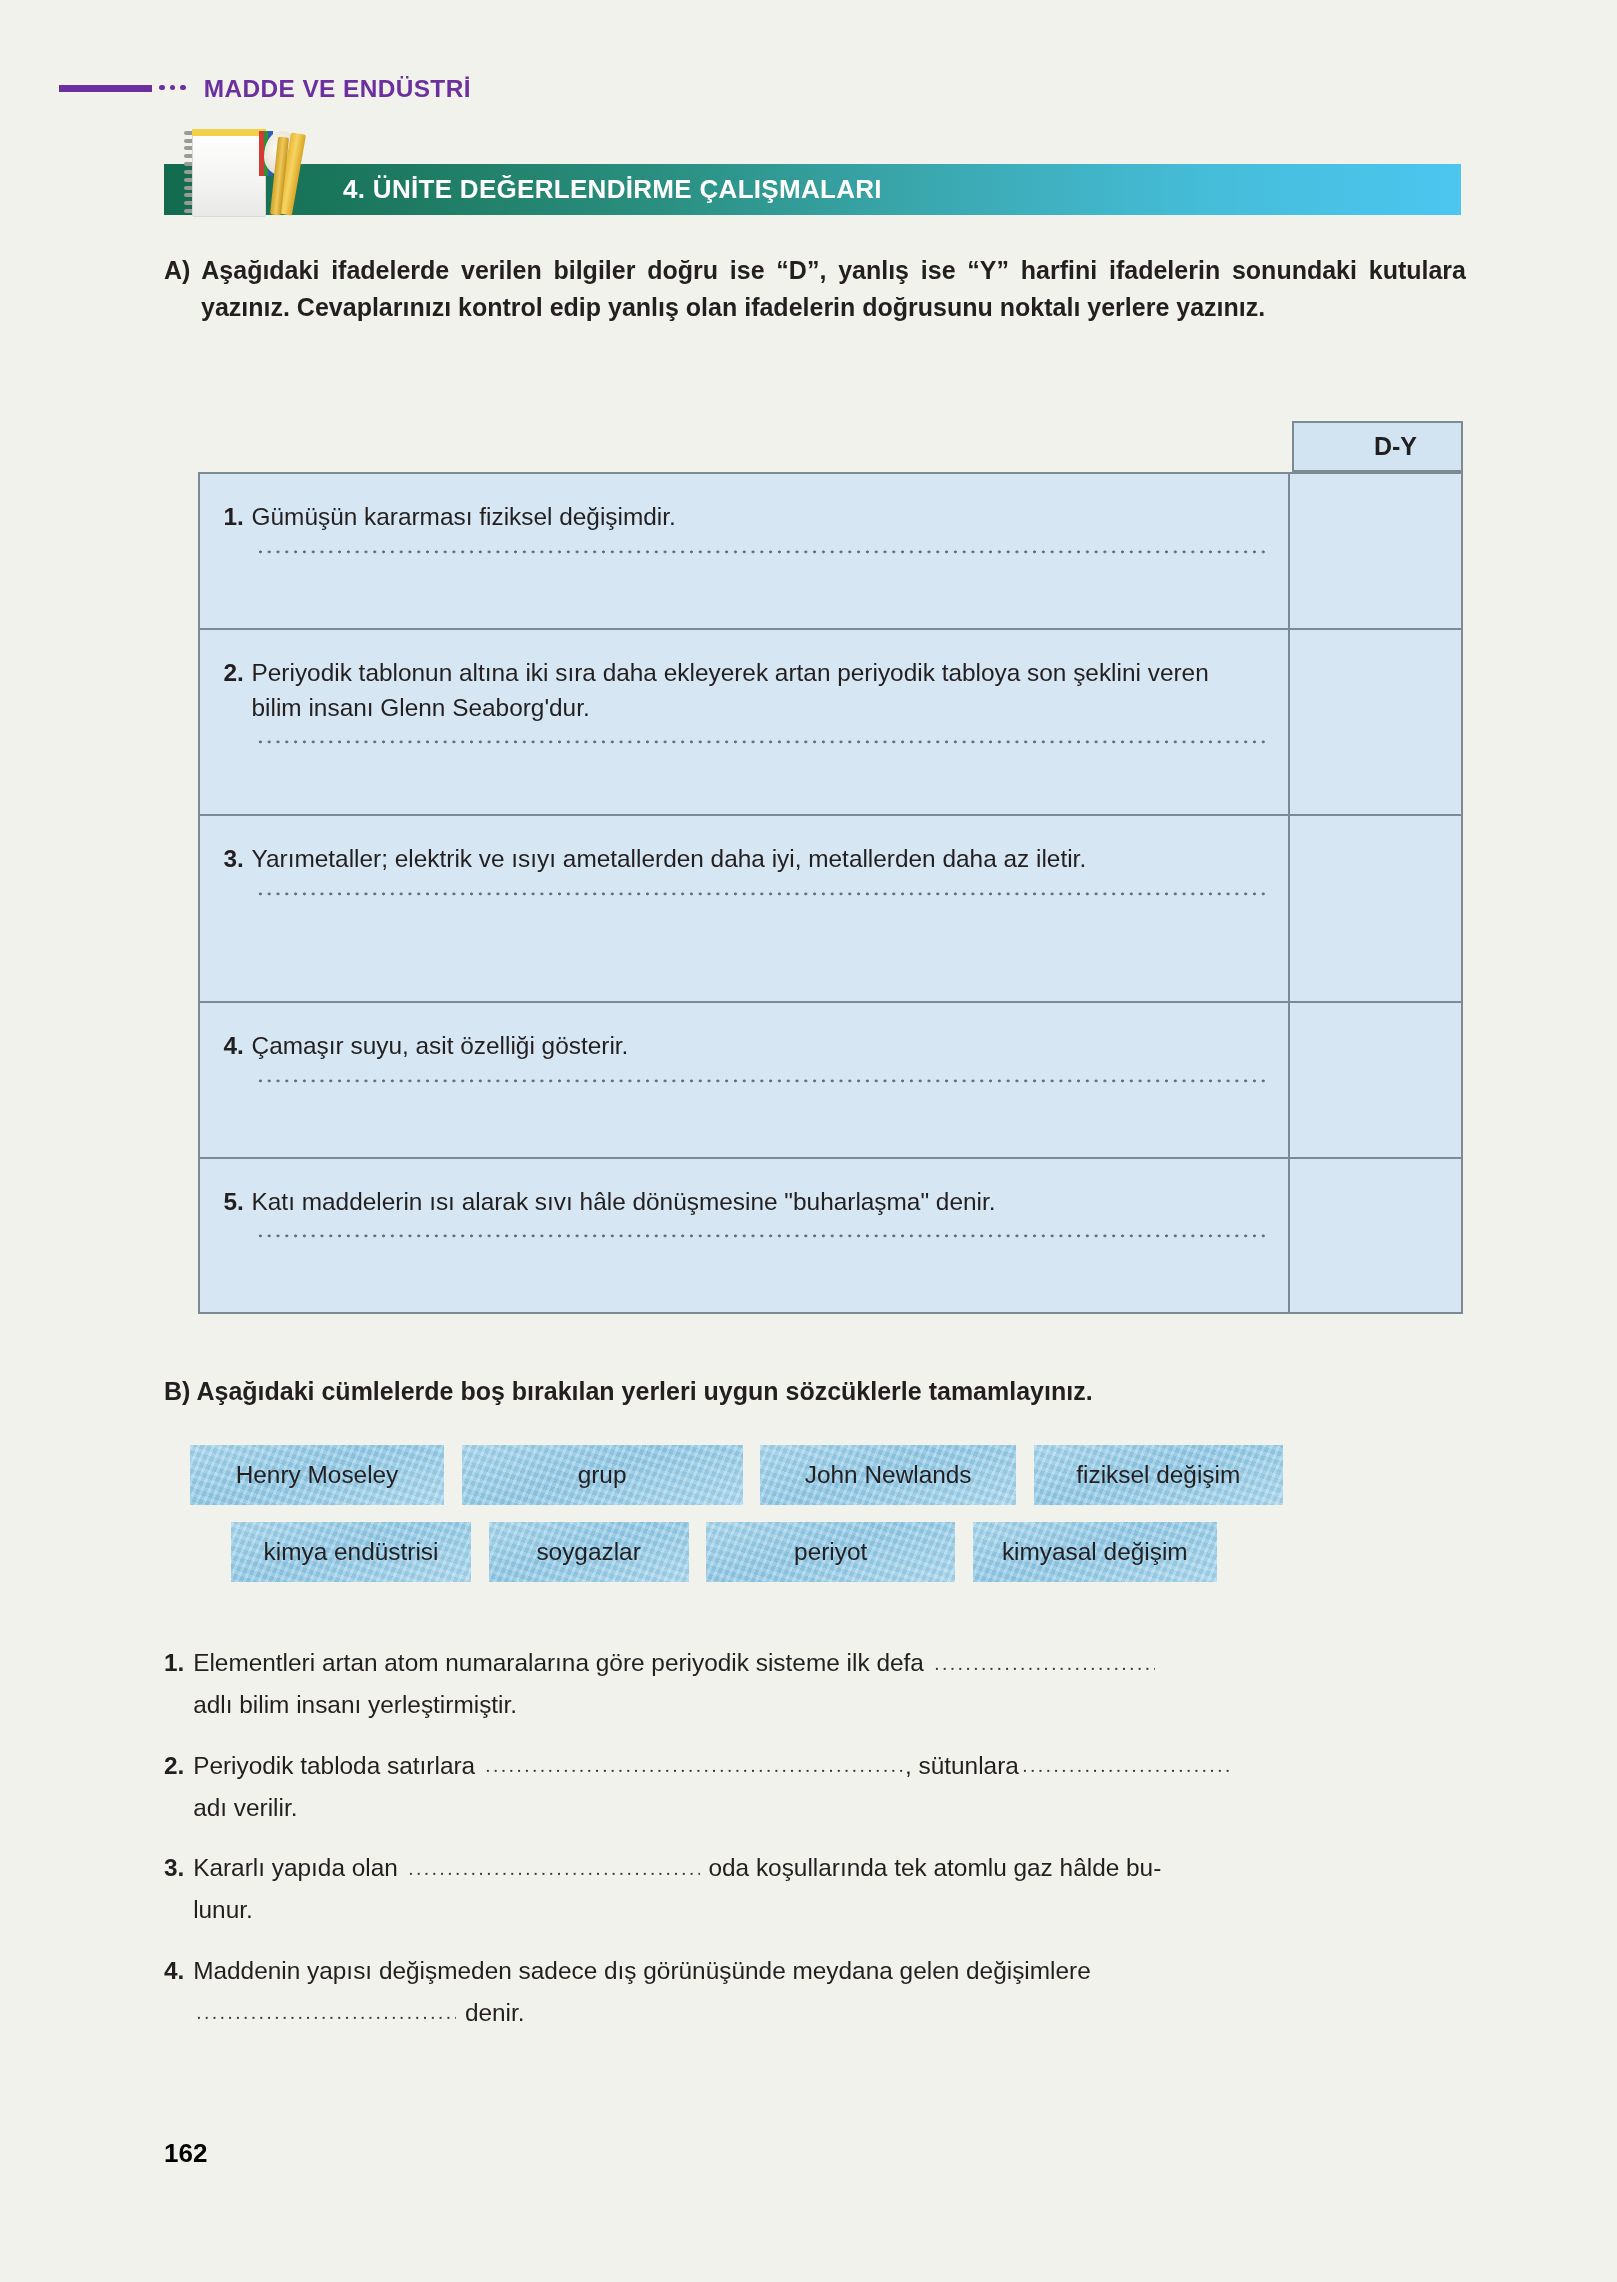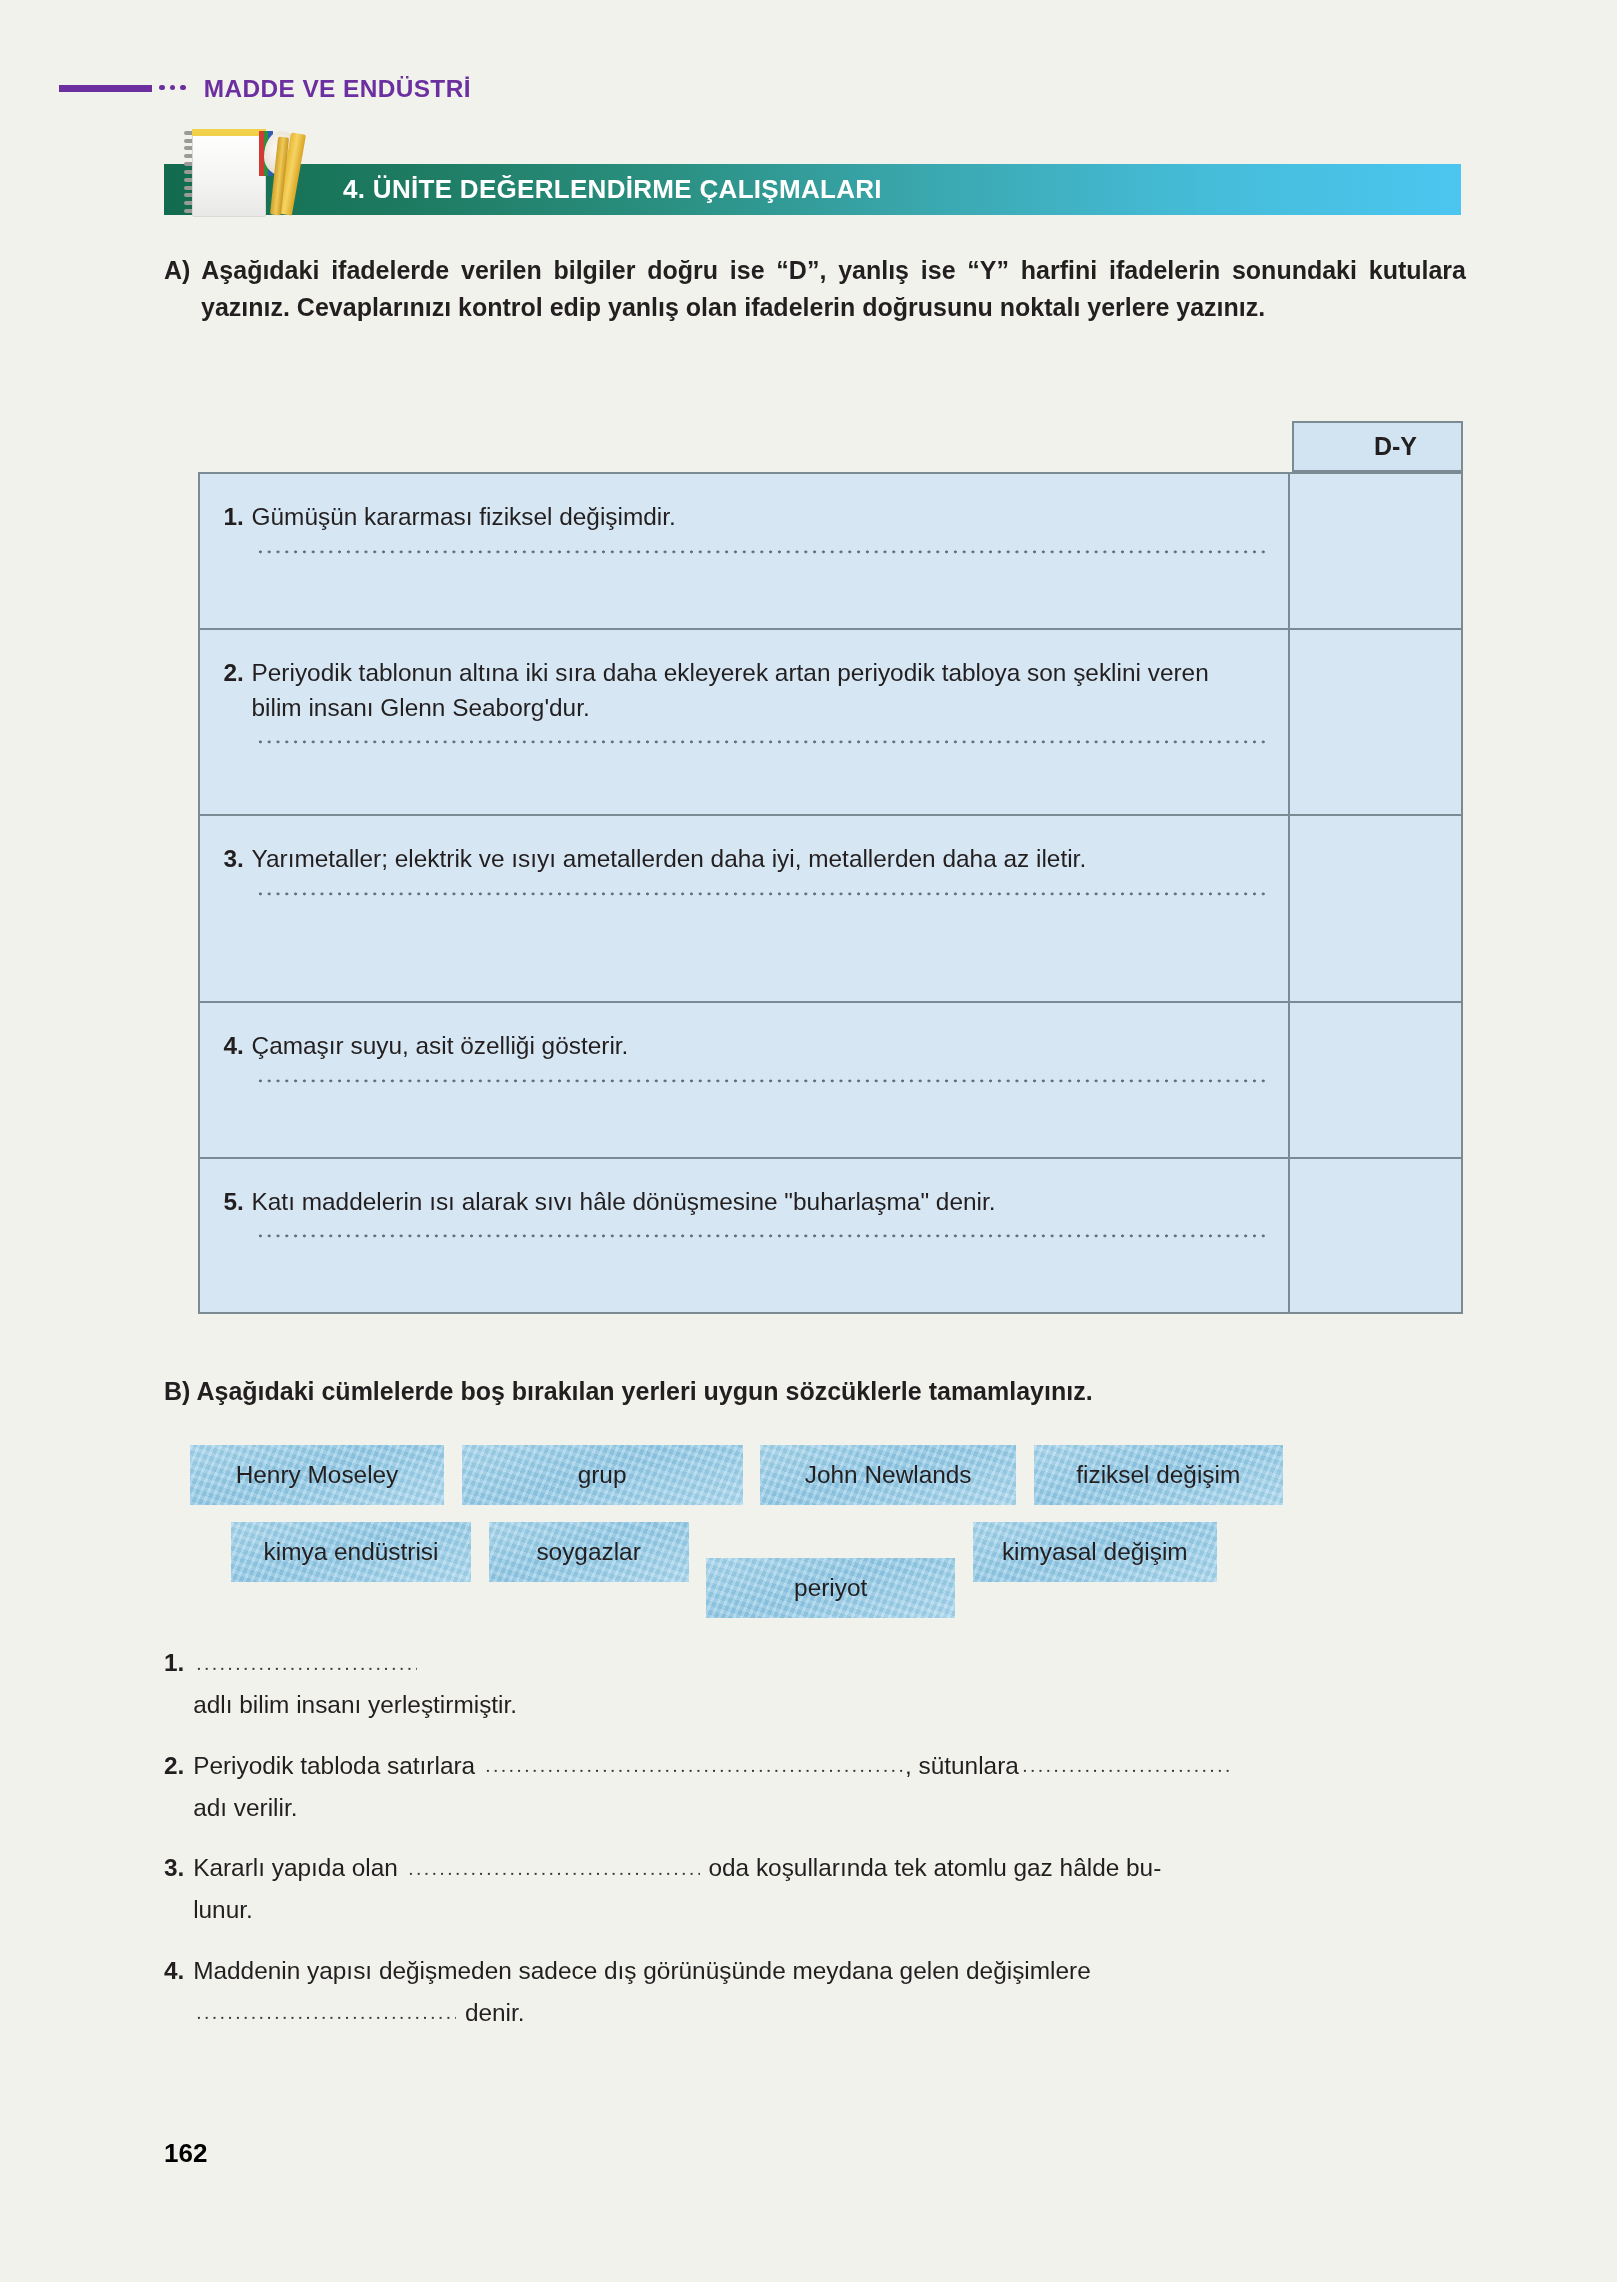--- a/index.html
+++ b/index.html
@@ -402,29 +402,29 @@
 <div class="wordbank">
   <div class="wb-row r1" id="wb-row-1">
       <div class="wb" style="width: 254px;">Henry Moseley</div>
       <div class="wb" style="width: 281px;">grup</div>
       <div class="wb" style="width: 256px;">John Newlands</div>
       <div class="wb" style="width: 249px;">fiziksel değişim</div>
     </div>
   <div class="wb-row r2" id="wb-row-2">
       <div class="wb" style="width: 240px;">kimya endüstrisi</div>
       <div class="wb" style="width: 200px;">soygazlar</div>
-      <div class="wb" style="width: 249px; margin-top: 36px;">periyot</div>
+      <div class="wb" style="width: 249px;">periyot</div>
       <div class="wb" style="width: 244px;">kimyasal değişim</div>
     </div>
 </div>
 
 <div class="fills" id="fill-list">
     <div class="fill">
       <span class="n">1.</span>
-      <span class="t"><span class="lead" style="width: 222px;"></span><br><span>adlı bilim insanı yerleştirmiştir.</span></span>
+      <span class="t"><span>Elementleri artan atom numaralarına göre periyodik sisteme  ilk defa </span><span class="lead" style="width: 222px;"></span><br><span>adlı bilim insanı yerleştirmiştir.</span></span>
     </div>
     <div class="fill">
       <span class="n">2.</span>
       <span class="t"><span>Periyodik tabloda satırlara </span><span class="lead" style="width: 419px;"></span><span>, sütunlara</span><span class="lead" style="width: 210px;"></span><br><span>adı verilir.</span></span>
     </div>
     <div class="fill">
       <span class="n">3.</span>
       <span class="t"><span>Kararlı yapıda olan </span><span class="lead" style="width: 293px;"></span><span> oda koşullarında tek atomlu gaz hâlde bu-</span><br><span>lunur.</span></span>
     </div>
     <div class="fill">

